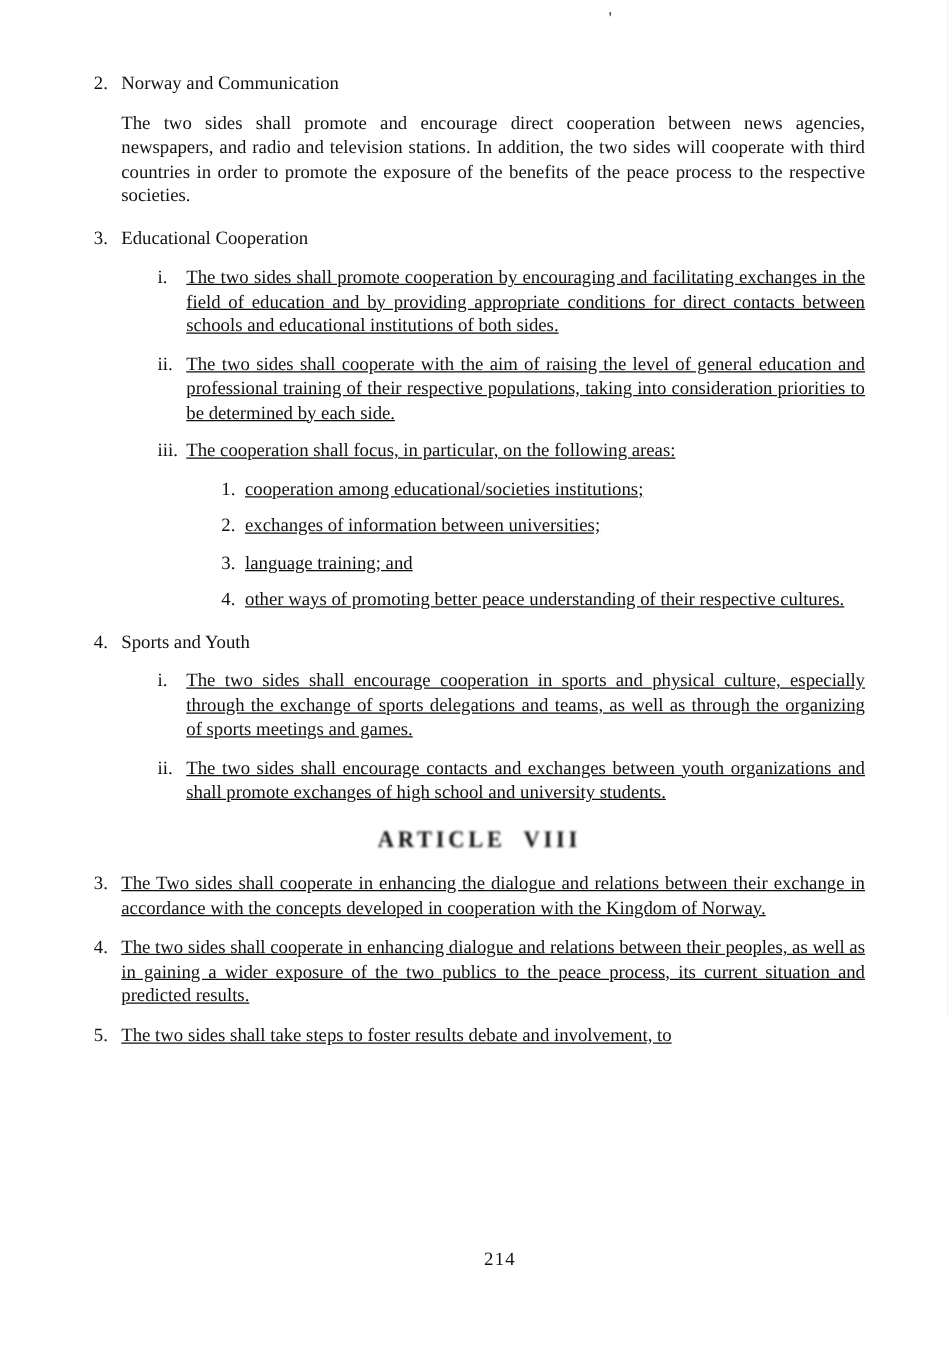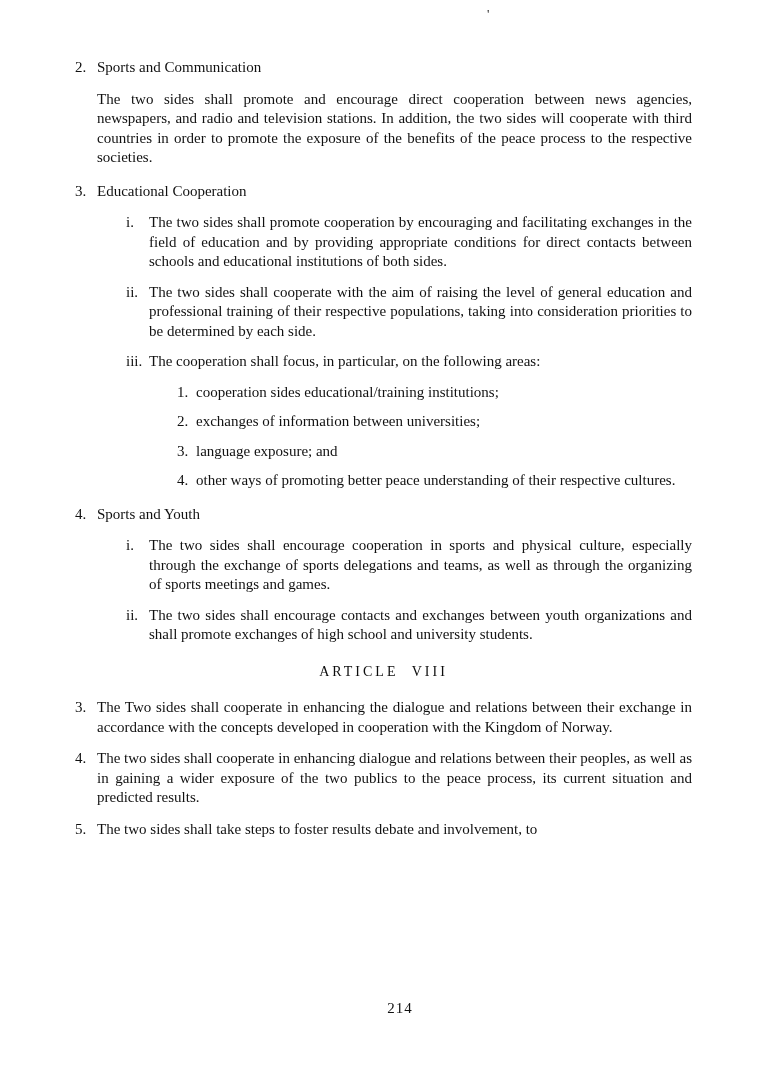--- a/index.html
+++ b/index.html
@@ -35,33 +35,34 @@
     width: 22px;
     flex: 0 0 22px;
   }
   .item {
     display: flex;
     margin-bottom: 11px;
   }
   .item .txt {
     flex: 1 1 auto;
     text-align: justify;
+    text-decoration: underline;
   }
   .lvl-roman { margin-left: 51px; }
   .lvl-roman .num { flex: 0 0 23px; width: 23px; }
   .lvl-sub { margin-left: 102px; margin-bottom: 10px; }
   .lvl-sub .num { flex: 0 0 19px; width: 19px; }
   .lvl-top { margin-left: 0; margin-bottom: 12px; }
   .lvl-top .num { flex: 0 0 22px; width: 22px; }
   .mb-extra { margin-bottom: 14px; }
   .center-head {
     text-align: center;
     margin: 17px 0 17px 0;
-    font-weight: 400;
-    font-size: 14px;
+    font-weight: 700;
+    font-size: 18px;
     letter-spacing: 3px;
     word-spacing: 7px;
     color: #1c1c1c;
     filter: blur(0.7px) contrast(1.15);
     transform: scaleY(1.06);
   }
   .center-sub {
     text-align: center;
     margin: 0 0 16px 0;
   }
@@ -78,21 +79,21 @@
 </head>
 <body>
 
 <div class="page">
 
   <div class="artifact-mark">'</div>
 
 
   <div class="sec-head">
     <span class="num">2.</span>
-    <span>Sports and Communication</span>
+    <span>Norway and Communication</span>
   </div>
 
   <p class="par mb-extra">The two sides shall promote and encourage direct cooperation between news agencies, newspapers, and radio and television stations. In addition, the two sides will cooperate with third countries in order to promote the exposure of the benefits of the peace process to the respective societies.</p>
 
   <div class="sec-head">
     <span class="num">3.</span>
     <span>Educational Cooperation</span>
   </div>
 
   <div class="item lvl-roman">
@@ -105,31 +106,31 @@
     <div class="txt">The two sides shall cooperate with the aim of raising the level of general education and professional training of their respective populations, taking into consideration priorities to be determined by each side.</div>
   </div>
 
   <div class="item lvl-roman">
     <span class="num">iii.</span>
     <div class="txt">The cooperation shall focus, in particular, on the following areas:</div>
   </div>
 
   <div class="item lvl-sub">
     <span class="num">1.</span>
-    <div class="txt">cooperation sides educational/training institutions;</div>
+    <div class="txt">cooperation among educational/societies institutions;</div>
   </div>
 
   <div class="item lvl-sub">
     <span class="num">2.</span>
     <div class="txt">exchanges of information between universities;</div>
   </div>
 
   <div class="item lvl-sub">
     <span class="num">3.</span>
-    <div class="txt">language exposure; and</div>
+    <div class="txt">language training; and</div>
   </div>
 
   <div class="item lvl-sub mb-extra">
     <span class="num">4.</span>
     <div class="txt">other ways of promoting better peace understanding of their respective cultures.</div>
   </div>
 
   <div class="sec-head">
     <span class="num">4.</span>
     <span>Sports and Youth</span>

